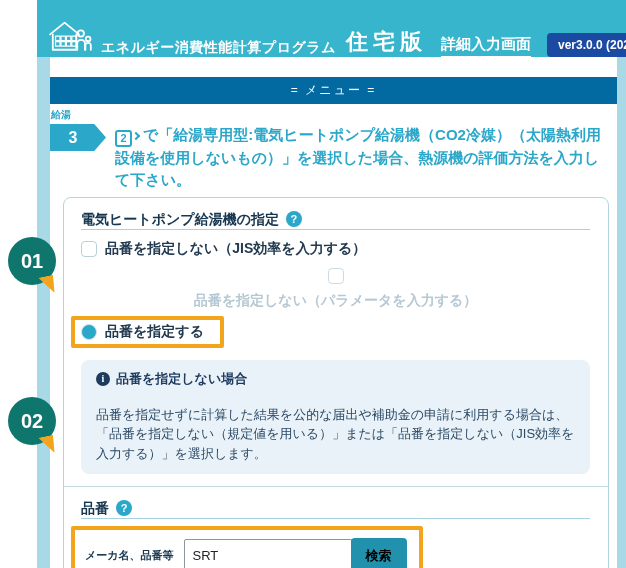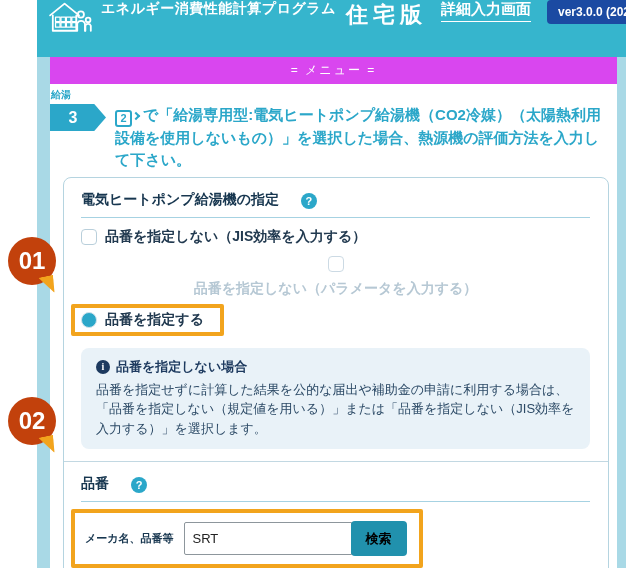--- a/index.html
+++ b/index.html
@@ -6,39 +6,39 @@
   html,body { width:626px; height:568px; }
   body {
     position:relative; overflow:hidden; background:#ffffff;
     font-family:"Liberation Sans","DejaVu Sans",sans-serif;
     -webkit-font-smoothing:antialiased;
   }
   
   .page { position:absolute; left:37px; top:0; width:589px; height:568px; background:#a9d9e6; }
   
   .header {
-    height:57px; background:#36b5cd; display:flex; align-items:flex-start;
+    height:57px; background:#36b5cd; display:flex; align-items:flex-end;
     padding:0 12px 0 10px; gap:8px; color:#fff;
   }
   .logo { flex:none; display:flex; }
   .app-title { font-size:14px; font-weight:bold; letter-spacing:0.5px; white-space:nowrap; }
   .edition { font-size:22px; font-weight:bold; letter-spacing:5px; margin-left:2px; white-space:nowrap; }
   .screen-link {
     font-size:15px; font-weight:bold; border-bottom:1px solid #fff;
     padding-bottom:2px; margin-left:6px; white-space:nowrap; cursor:pointer;
   }
   .ver-badge {
     background:#1b4aa2; border-radius:4px; padding:5px 11px; font-size:12px;
     font-weight:bold; margin-left:8px; white-space:nowrap;
   }
   
   .content { position:absolute; left:13px; right:9px; top:57px; bottom:0; background:#fff; overflow:hidden; }
   .menubar {
-    height:27px; background:#d946ef; color:#fff; font-size:12px; letter-spacing:2px;
-    display:flex; align-items:center; justify-content:center; cursor:pointer;
+    height:27px; background:#0369a1; color:#fff; font-size:12px; letter-spacing:2px;
+    display:flex; align-items:center; justify-content:center; cursor:pointer;margin-top:20px;
   }
   .cat-label { color:#2ba7c9; font-size:10px; font-weight:bold; margin:4px 0 2px 1px; }
   .step-row { display:flex; gap:9px; padding-right:8px; }
   .step-badge {
     flex:none; width:56px; height:27px; background:#2ba7c9; color:#fff;
     font-size:16px; font-weight:bold; display:flex; align-items:center; justify-content:center;
     padding-right:10px;
     clip-path:polygon(0 0,79% 0,100% 50%,79% 100%,0 100%);
   }
   .step-text { color:#2ba7c9; font-weight:bold; font-size:15px; line-height:1.45; }
@@ -51,22 +51,22 @@
   .chev {
     display:inline-block; width:6px; height:6px; border-top:2px solid #2ba7c9;
     border-right:2px solid #2ba7c9; transform:rotate(45deg); margin:0 4px 0 1px;
     vertical-align:1px;
   }
   
   .card { margin:6px 8px 0 13px; background:#fff; border:1px solid #b5d4e0; border-radius:8px; }
   .card-section { padding:13px 18px 12px 17px; }
   .card-section + .card-section { border-top:1px solid #c2d8e2; }
   .sec-head {
-    display:flex; align-items:flex-end; gap:22px; font-size:14px; font-weight:bold; color:#17364f;
-    border-bottom:1px solid #a6d2e2; padding-bottom:8px;
+    display:flex; align-items:flex-start; gap:7px; font-size:14px; font-weight:bold; color:#17364f;
+    border-bottom:1px solid #a6d2e2; 
   }
   .q-icon {
     flex:none; width:16px; height:16px; border-radius:50%; background:#2ba7c9; color:#fff;
     font-size:11px; font-weight:bold; display:flex; align-items:center; justify-content:center;
     cursor:pointer;
   }
   .option-row { display:flex; align-items:center; gap:8px; margin-top:10px; font-size:14px; font-weight:bold; color:#223a50; cursor:pointer; }
   .opt-box { flex:none; width:16px; height:16px; border:1px solid #b9cfdb; border-radius:4px; background:#fff; }
   .option-row.disabled { color:#b6c8d4; cursor:default;flex-direction:column; }
   .option-row.disabled .opt-box { border-color:#ccdae4; }
@@ -76,42 +76,42 @@
     padding:3px 16px 3px 6px; margin:6px 0 0 -10px;
   }
   .hl-frame1 .option-row { margin-top:0; }
   .info-box { margin-top:12px; background:#e9f2f8; border-radius:8px; padding:10px 15px 11px 15px; }
   .info-title { display:flex; align-items:center; gap:6px; font-size:13px; font-weight:bold; color:#1d3a5f; }
   .i-icon {
     flex:none; width:14px; height:14px; border-radius:50%; background:#1d3a5f; color:#fff;
     font-size:10px; font-weight:bold; display:flex; align-items:center; justify-content:center;
     font-family:"Liberation Serif",serif;
   }
-  .info-body { margin-top:4px; font-size:13px; color:#2c4a66; line-height:1.5; }
+  .info-body { margin-top:17px; font-size:13px; color:#2c4a66; line-height:1.5; }
   
   .hl-frame2 {
     display:inline-flex; align-items:center; border:4px solid #f2a41d; border-radius:2px;
     padding:8px 12px 8px 10px; margin:7px 0 0 -10px; gap:10px;
   }
   .search-label { font-size:11px; font-weight:bold; color:#17364f; white-space:nowrap; }
   .search-group { display:flex; align-items:center; }
   .search-input {
     width:168px; height:33px; border:1px solid #8d969c; border-radius:2px 0 0 2px;
     font-size:13px; padding:0 8px; color:#222; outline:none;
     font-family:"Liberation Sans","DejaVu Sans",sans-serif;
   }
   .search-btn {
     width:56px; height:35px; margin-left:-1px; background:#2191ad; color:#000000;
     font-size:13px; font-weight:bold; border:none; border-radius:4px; cursor:pointer;
     font-family:"Liberation Sans","DejaVu Sans",sans-serif;
   }
   
   .annot {
     position:absolute; left:8px; width:48px; height:48px; border-radius:50%;
-    background:#c2410c; color:#fff; font-size:24px; font-weight:bold;
+    background:#0f766e; color:#fff; font-size:20px; font-weight:bold;
     display:flex; align-items:center; justify-content:center; z-index:6;
   }
   .annot::after {
     content:""; position:absolute; right:1px; bottom:-9px; width:15px; height:18px;
     background:#f2a41d; clip-path:polygon(0 0,100% 0,85% 100%); transform:rotate(-12deg);
   }
   .annot.b1 { top:237px; }
   .annot.b2 { top:397px; }
 </style>
 </head>

